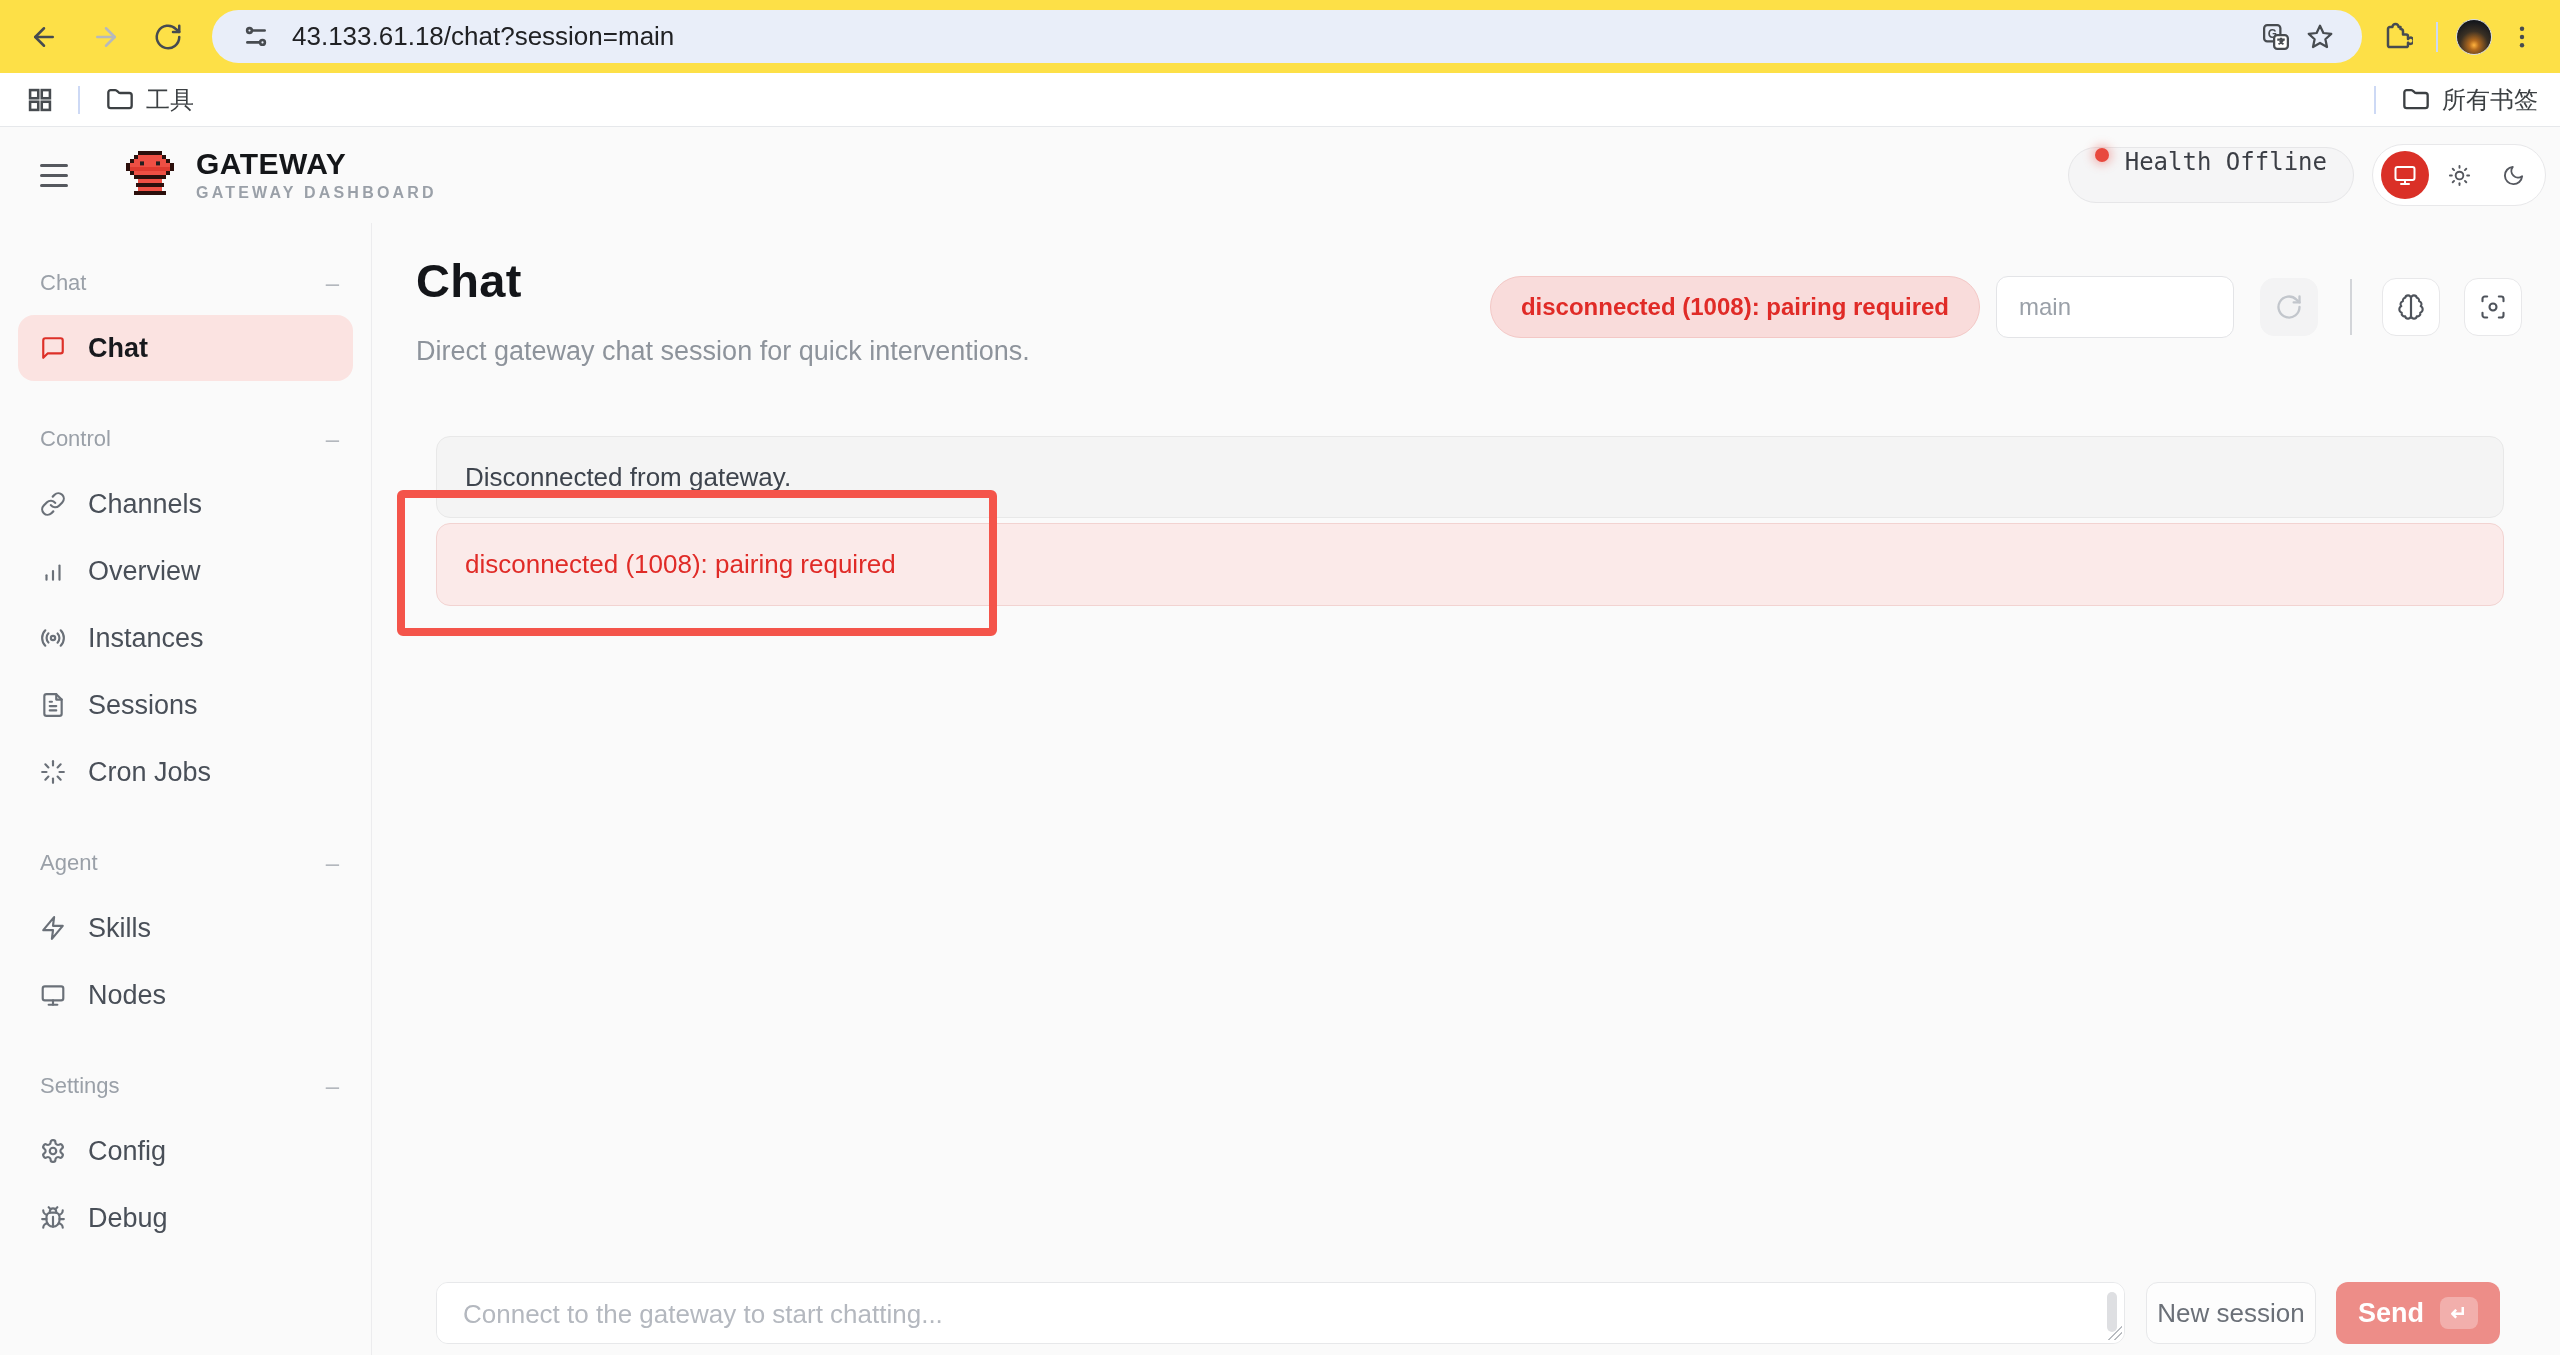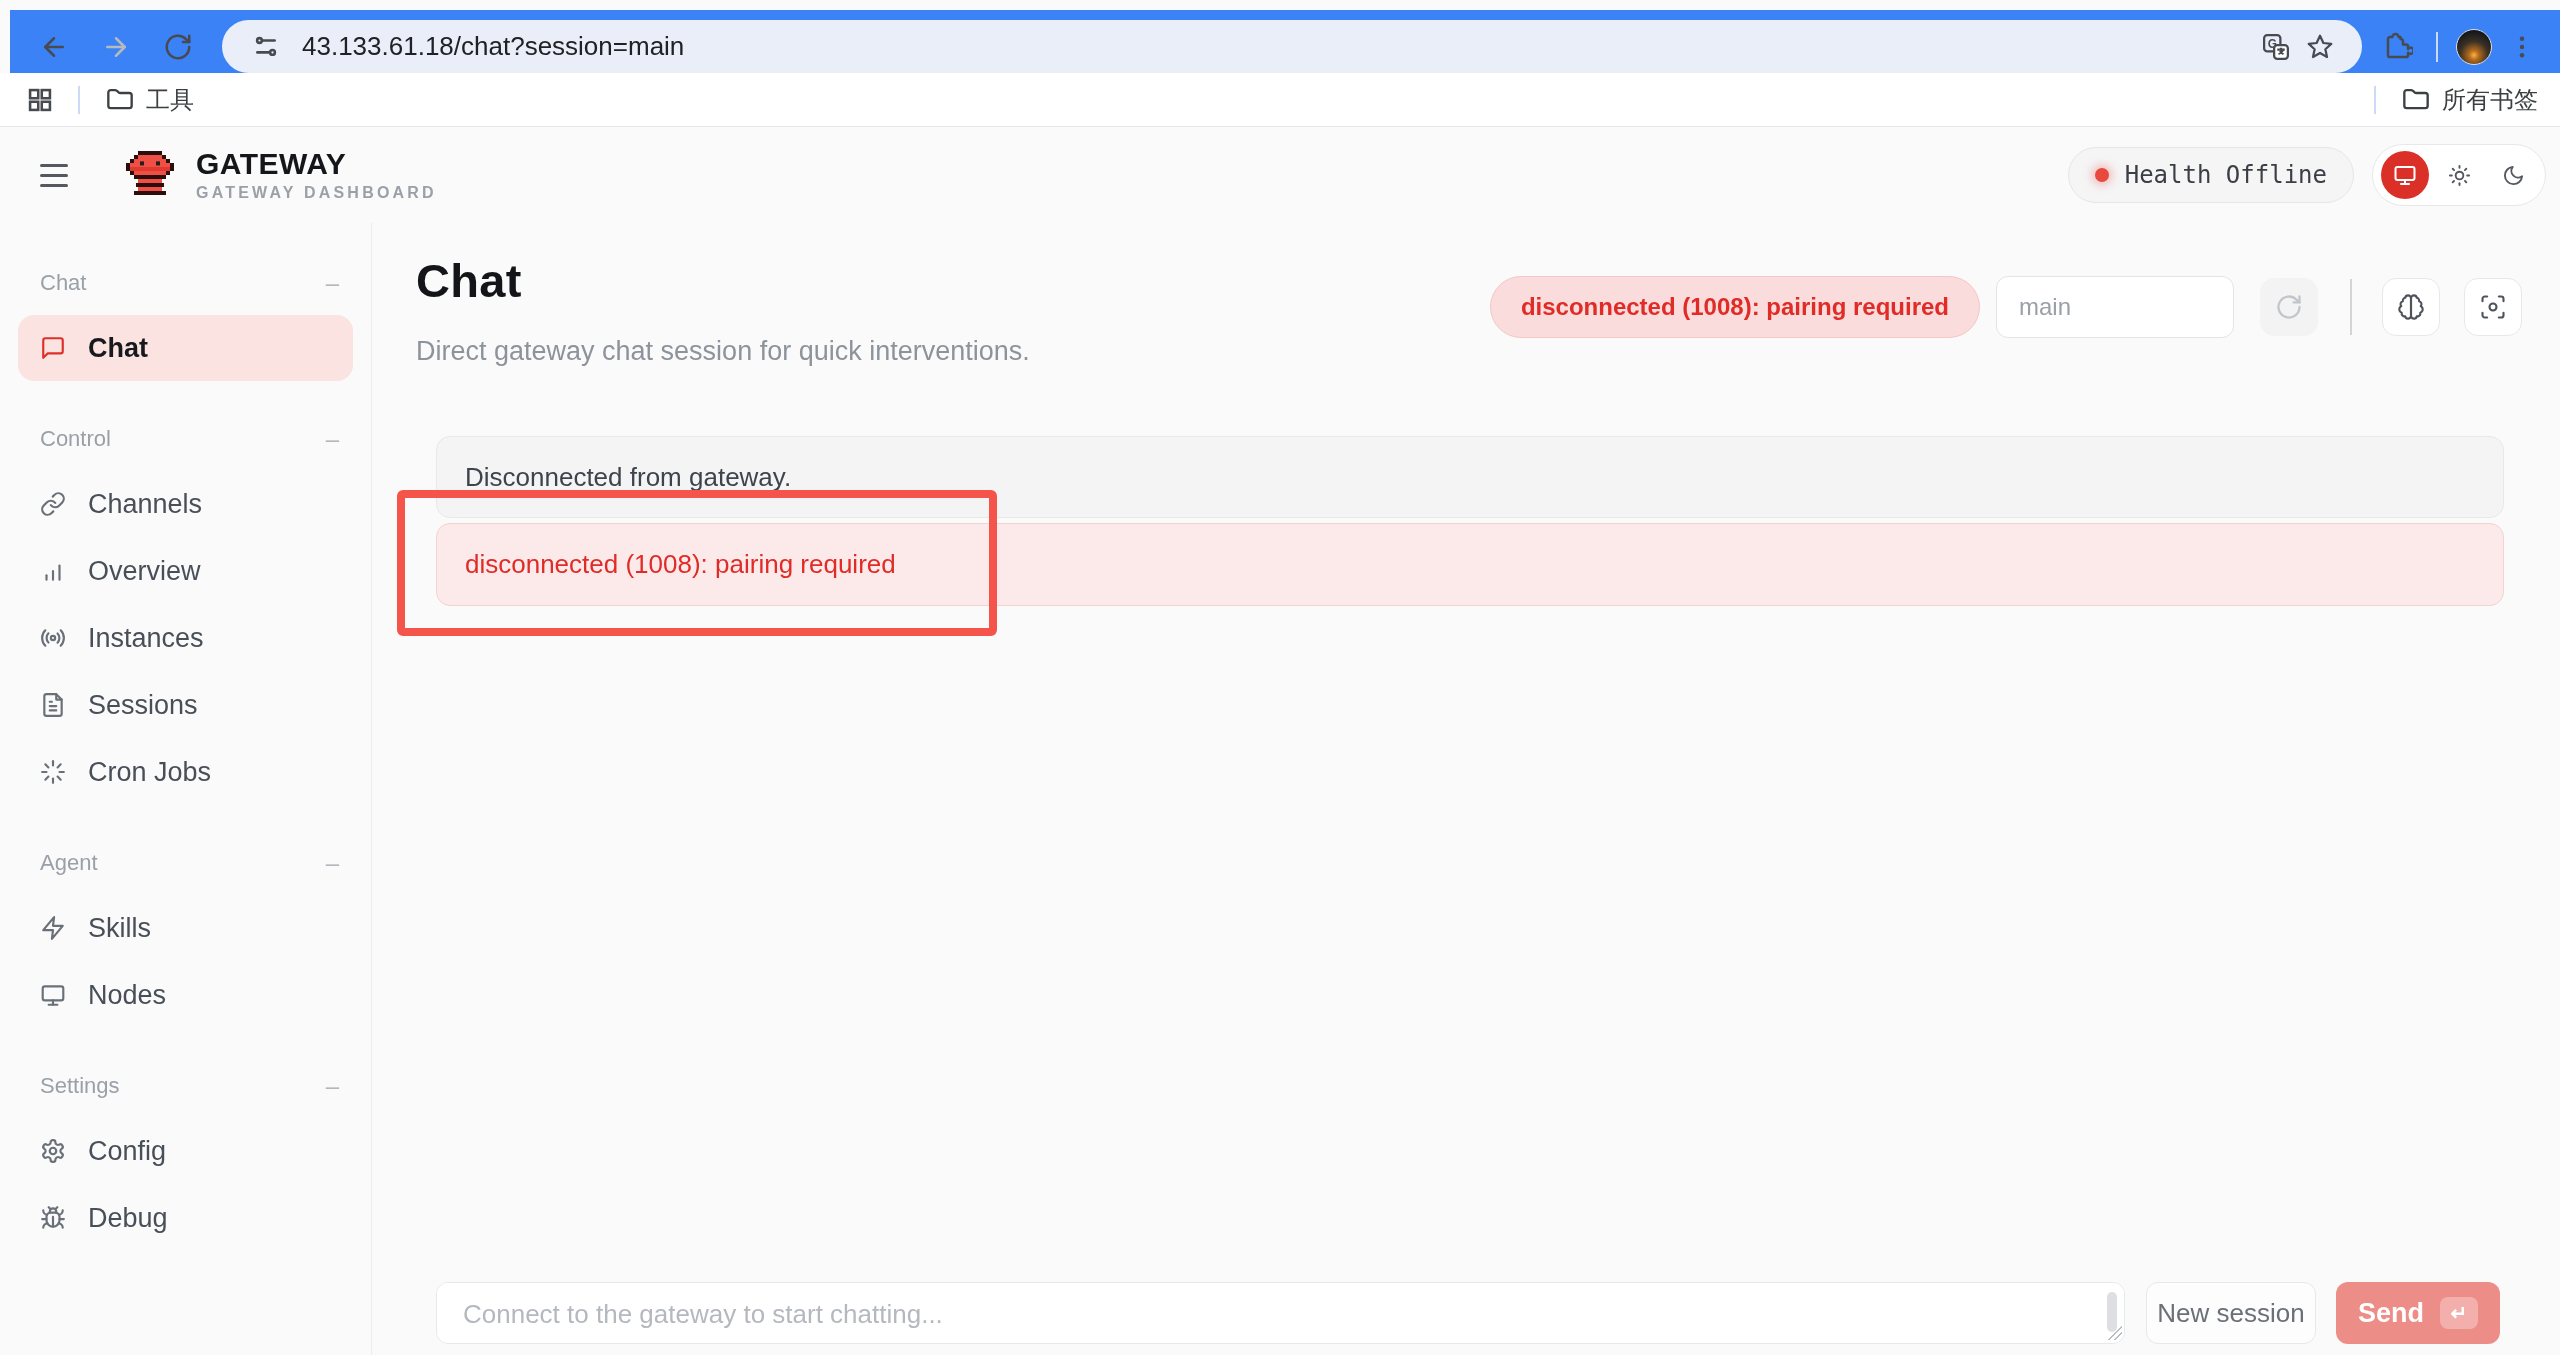--- a/index.html
+++ b/index.html
@@ -6,24 +6,23 @@
   html,body { background:#e9e9e9; }
   .screen {
     position:relative; width:2560px; height:1355px; overflow:hidden;
     background:#fafafa; font-family:"Liberation Sans", sans-serif;
     color:#1f2328;
   }
   svg { display:block; }
 
   
   .toolbar {
-    position:absolute; top:0; left:10px; right:0; height:73px;
-    background:#3b82f6; display:flex; align-items:center;
+    position:absolute; top:0; left:0; right:0; height:73px;
+    background:#fde047; display:flex; align-items:center;
     padding:0 18px 0 24px;
-    margin-top:10px;
   }
   .nav-btn { width:40px; height:40px; display:flex; align-items:center; justify-content:center; border-radius:50%; color:#474b50; flex:0 0 auto; }
   .nav-btn + .nav-btn { margin-left:22px; }
   .nav-btn.disabled { color:#b6b9bd; }
   .omnibox {
     flex:1; height:53px; margin:0 16px 0 24px; background:#e9eef9;
     border-radius:27px; display:flex; align-items:center; padding:0 20px 0 22px;
   }
   .omnibox .url {
     flex:1; font-size:26px; color:#202124; margin-left:14px;
@@ -54,21 +53,21 @@
     background:#fafafa; display:flex; align-items:center;
     padding:0 14px 0 40px;
   }
   .hamburger { width:44px; height:44px; display:flex; flex-direction:column; justify-content:center; gap:7px; color:#3f4146; }
   .hamburger span { display:block; width:28px; height:3px; background:#55585e; border-radius:2px; }
   .brand { display:flex; align-items:center; gap:18px; margin-left:38px; }
   .brand-text .brand-name { font-size:30px; font-weight:800; letter-spacing:.5px; color:#141619; line-height:32px; }
   .brand-text .brand-sub  { font-size:16px; font-weight:700; letter-spacing:3.2px; color:#9aa0a8; margin-top:4px; }
   .appheader .spacer { flex:1; }
   .health-pill {
-    display:flex; align-items:center; gap:16px; height:56px; padding:0 26px;
+    display:flex; align-items:flex-start; gap:16px; height:56px; padding:0 26px;
     border:1px solid #e6e6e8; border-radius:28px; background:#f5f5f6;
     font-family:"DejaVu Sans Mono", monospace; font-size:24px; color:#3b3e45;
   }
   .health-dot { width:14px; height:14px; border-radius:50%; background:#e8493e; box-shadow:0 0 10px 3px rgba(232,73,62,.35); }
   .theme-group {
     display:flex; align-items:center; gap:6px; height:62px; padding:0 8px;
     margin-left:18px; background:#ffffff; border:1px solid #e8e8ea; border-radius:31px;
   }
   .theme-btn { width:48px; height:48px; border-radius:50%; display:flex; align-items:center; justify-content:center; color:#55585f; background:transparent; }
   .theme-btn.active { background:#da3027; color:#ffffff; }

